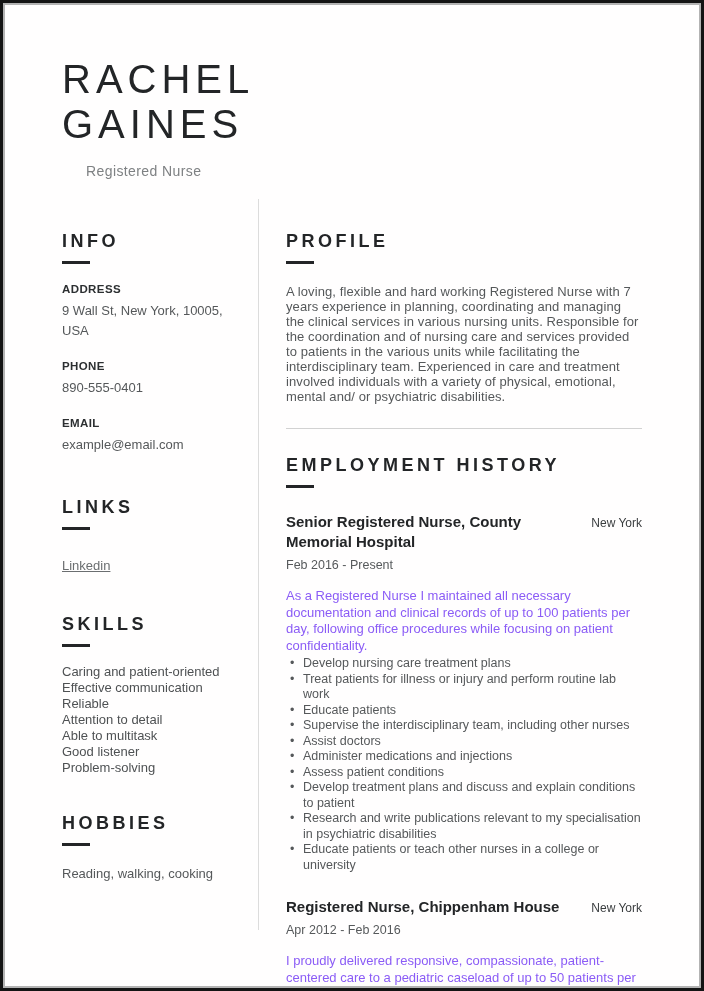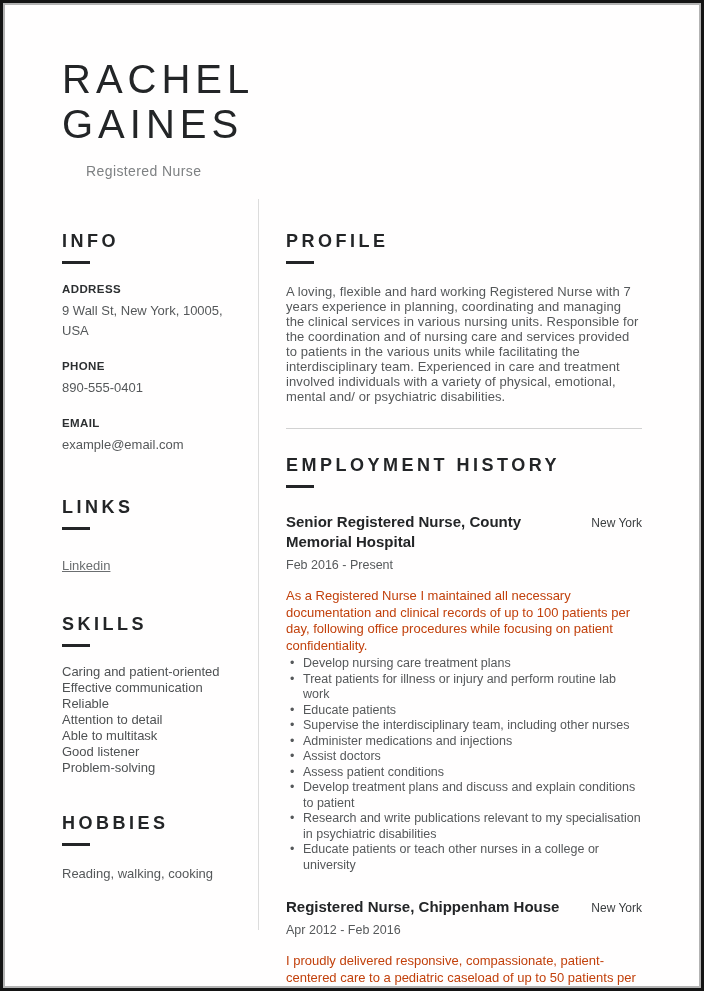--- a/index.html
+++ b/index.html
@@ -53,21 +53,21 @@
   
   .profile-text { margin: 20px 0 0; font-size: 13px; line-height: 15px; color: #55585a; letter-spacing: 0.1px; }
   .rule { border: none; border-top: 1px solid #d2d2d2; margin: 24px 0 0; }
   .sec-employment { margin-top: 26px; }
 
   .job { margin-top: 24px; }
   .job-head { display: flex; justify-content: space-between; align-items: flex-start; }
   .job-title { margin: 0; font-size: 15px; font-weight: 700; line-height: 20px; color: #232527; flex: 1; padding-right: 8px; }
   .job-loc { font-size: 12px; color: #3a3d3f; padding-top: 4px; white-space: nowrap; }
   .job-dates { margin-top: 6px; font-size: 12.5px; color: #56595b; }
-  .job-summary { margin: 16px 0 0; font-size: 13px; line-height: 16.5px; color: #c2410c; }
+  .job-summary { margin: 16px 0 0; font-size: 13px; line-height: 16.5px; color: #8b5cf6; }
   .job-bullets { margin: 2px 0 0; padding: 0; list-style: none; }
   .job-bullets li { position: relative; padding-left: 17px; font-size: 12.5px; line-height: 15.5px; color: #55585a; }
   .job-bullets li::before { content: "\2022"; position: absolute; left: 4px; color: #55585a; }
 </style>
 </head>
 <body>
 
 <div class="frame">
   <div class="page">
 
@@ -149,22 +149,22 @@
               <h3 class="job-title">Senior Registered Nurse, County Memorial Hospital</h3>
               <div class="job-loc">New York</div>
             </div>
             <div class="job-dates">Feb 2016 - Present</div>
             <p class="job-summary">As a Registered Nurse I maintained all necessary documentation and clinical records of up to 100 patients per day, following office procedures while focusing on patient confidentiality.</p>
             <ul class="job-bullets">
               <li>Develop nursing care treatment plans</li>
               <li>Treat patients for illness or injury and perform routine lab work</li>
               <li>Educate patients</li>
               <li>Supervise the interdisciplinary team, including other nurses</li>
+              <li>Assist doctors</li>
               <li>Administer medications and injections</li>
-              <li>Assist doctors</li>
               <li>Assess patient conditions</li>
               <li>Develop treatment plans and discuss and explain conditions to patient</li>
               <li>Research and write publications relevant to my specialisation in psychiatric disabilities</li>
               <li>Educate patients or teach other nurses in a college or university</li>
             </ul>
           </article>
 
           <article class="job">
             <div class="job-head">
               <h3 class="job-title">Registered Nurse, Chippenham House</h3>

